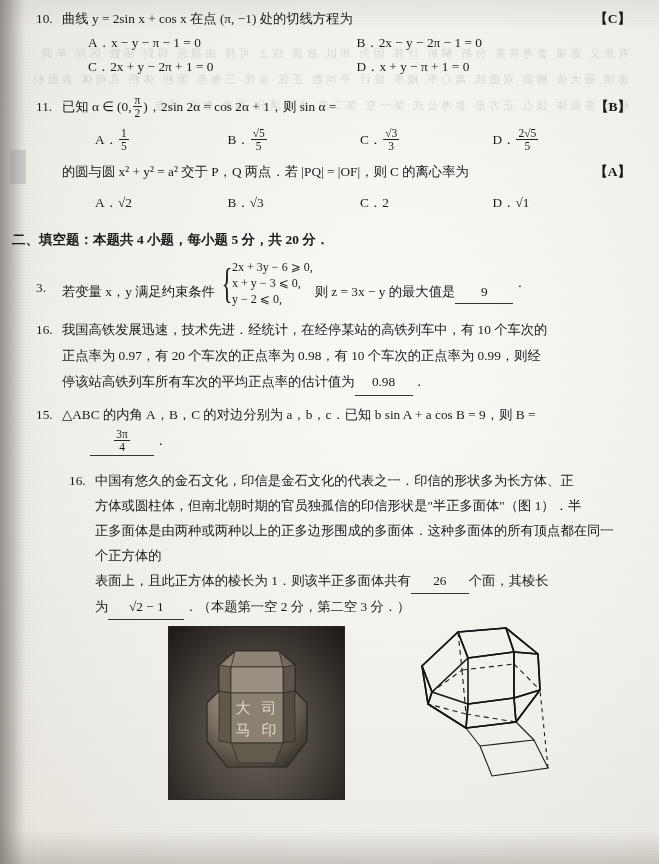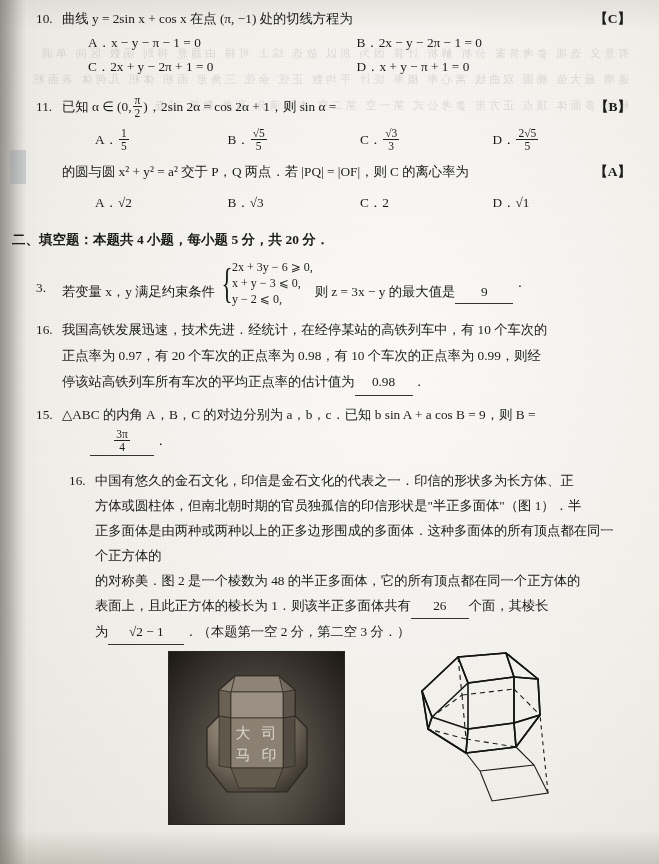--- a/index.html
+++ b/index.html
@@ -273,21 +273,20 @@
             <span class="num">3π</span>
             <span class="den">4</span>
           </span></span><span>．</span></span>
   </div>
 
   <div class="q" style="margin-top:12px; line-height:25px;margin-left:33px;">
     <span class="qnum">16.</span>
     <span class="qline">中国有悠久的金石文化，印信是金石文化的代表之一．印信的形状多为长方体、正</span>
     <span class="qline">方体或圆柱体，但南北朝时期的官员独孤信的印信形状是"半正多面体"（图 1）．半</span>
     <span class="qline">正多面体是由两种或两种以上的正多边形围成的多面体．这种多面体的所有顶点都在同一个正方体的</span>
-    <span class="qline">的对称美．图 2 是一个棱数为 48 的半正多面体，它的所有顶点都在同一个正方体的</span>
     <span class="qline"><span>表面上，且此正方体的棱长为 1．则该半正多面体共有</span><span class="blank">26</span><span>个面，其棱长</span></span>
     <span class="qline"><span>为</span><span class="blank" style="min-width:66px;">√2 − 1</span><span>．（本题第一空 2 分，第二空 3 分．）</span></span>
   </div>
 
   <div class="figures">
 
     <div class="fig1">
       <svg class="pot" viewBox="0 0 132 140">
         <defs>
           <radialGradient id="g1" cx="40%" cy="35%" r="75%">

